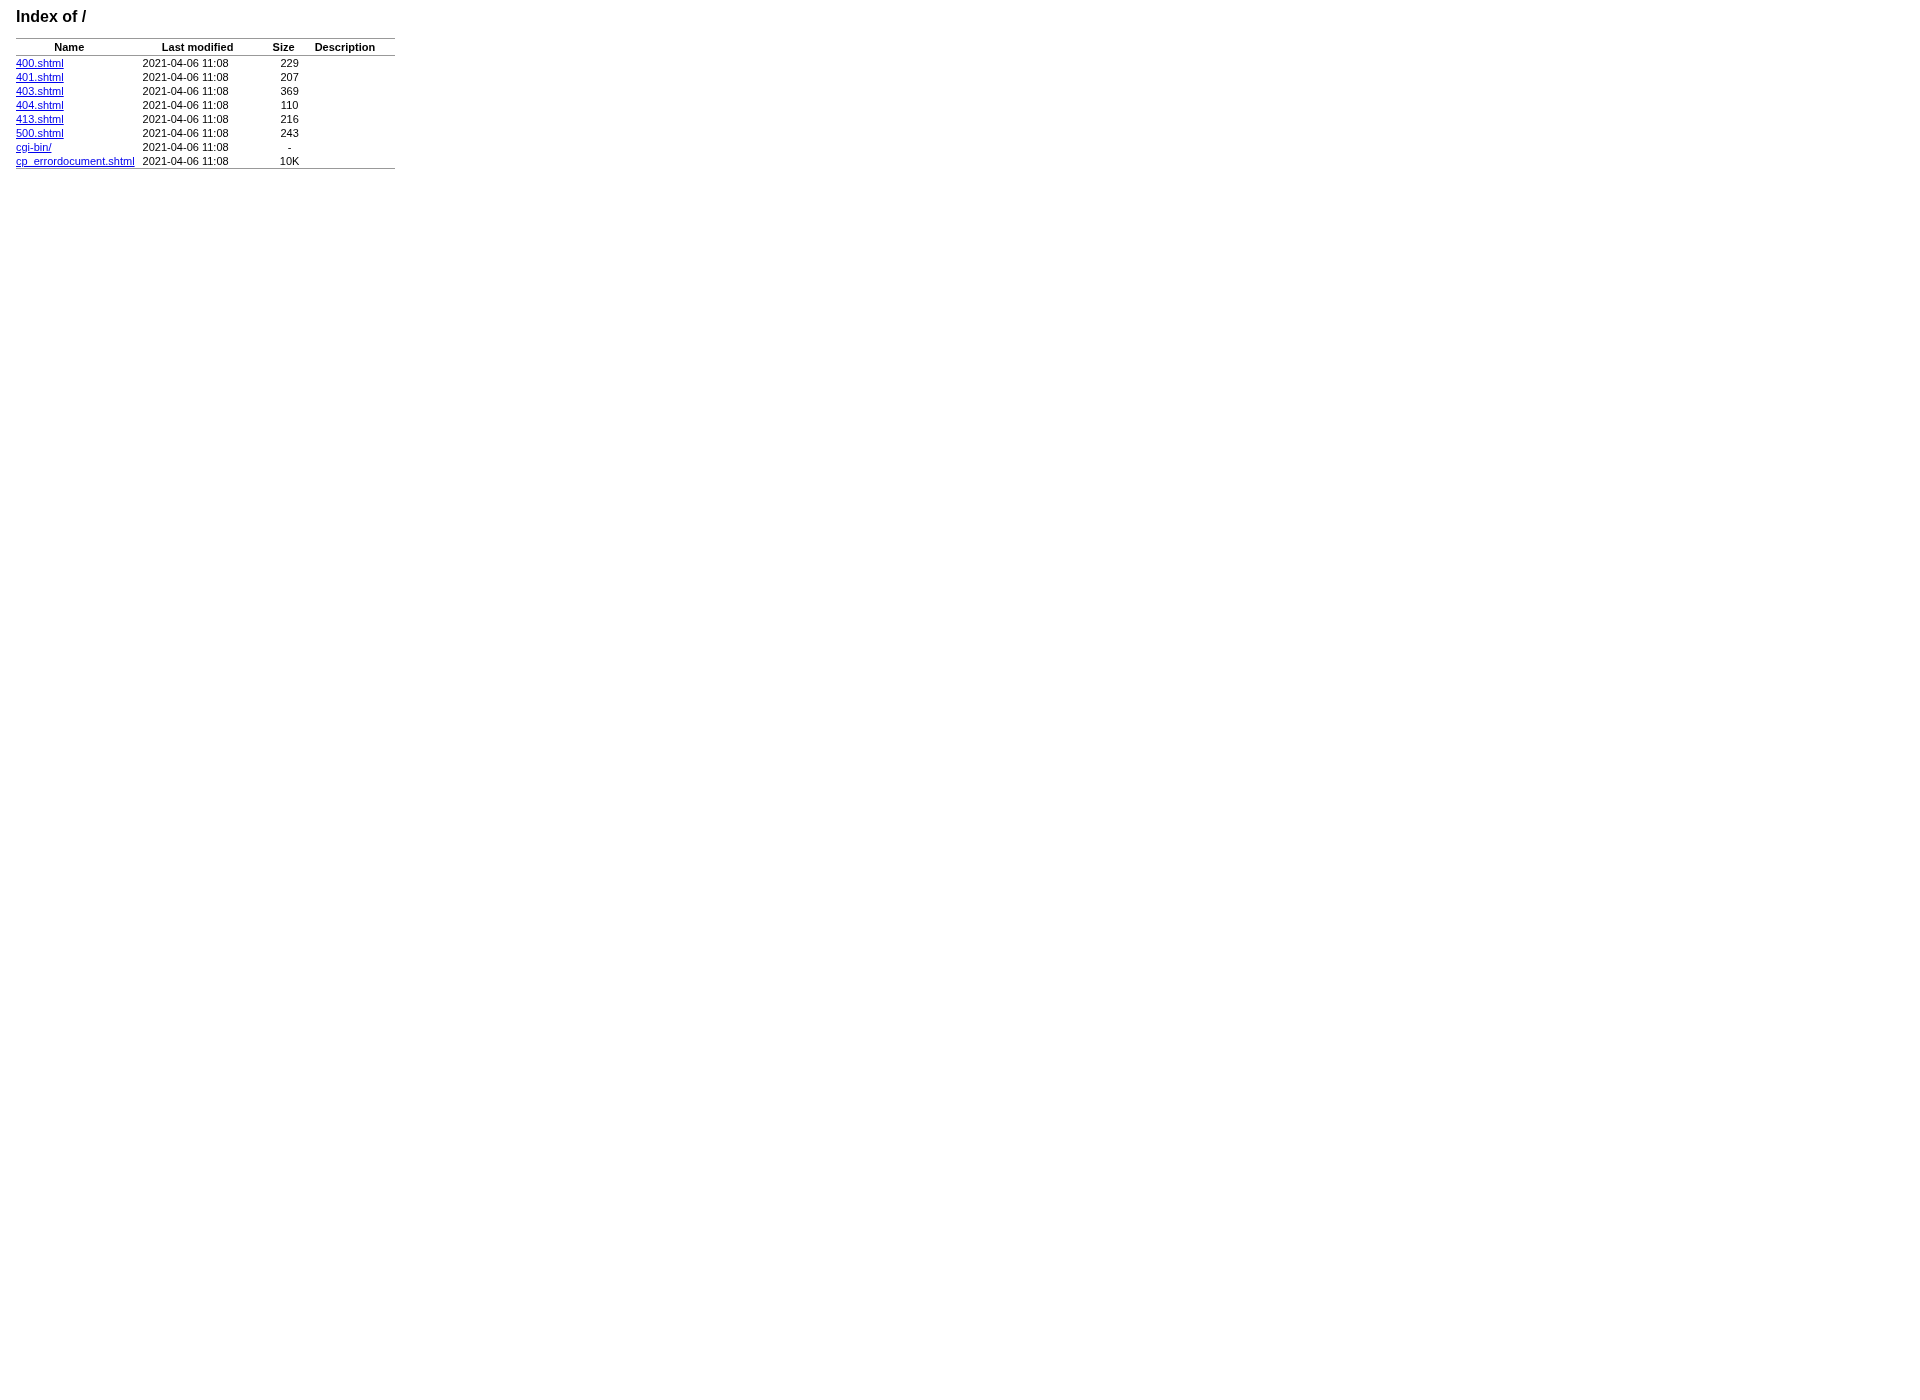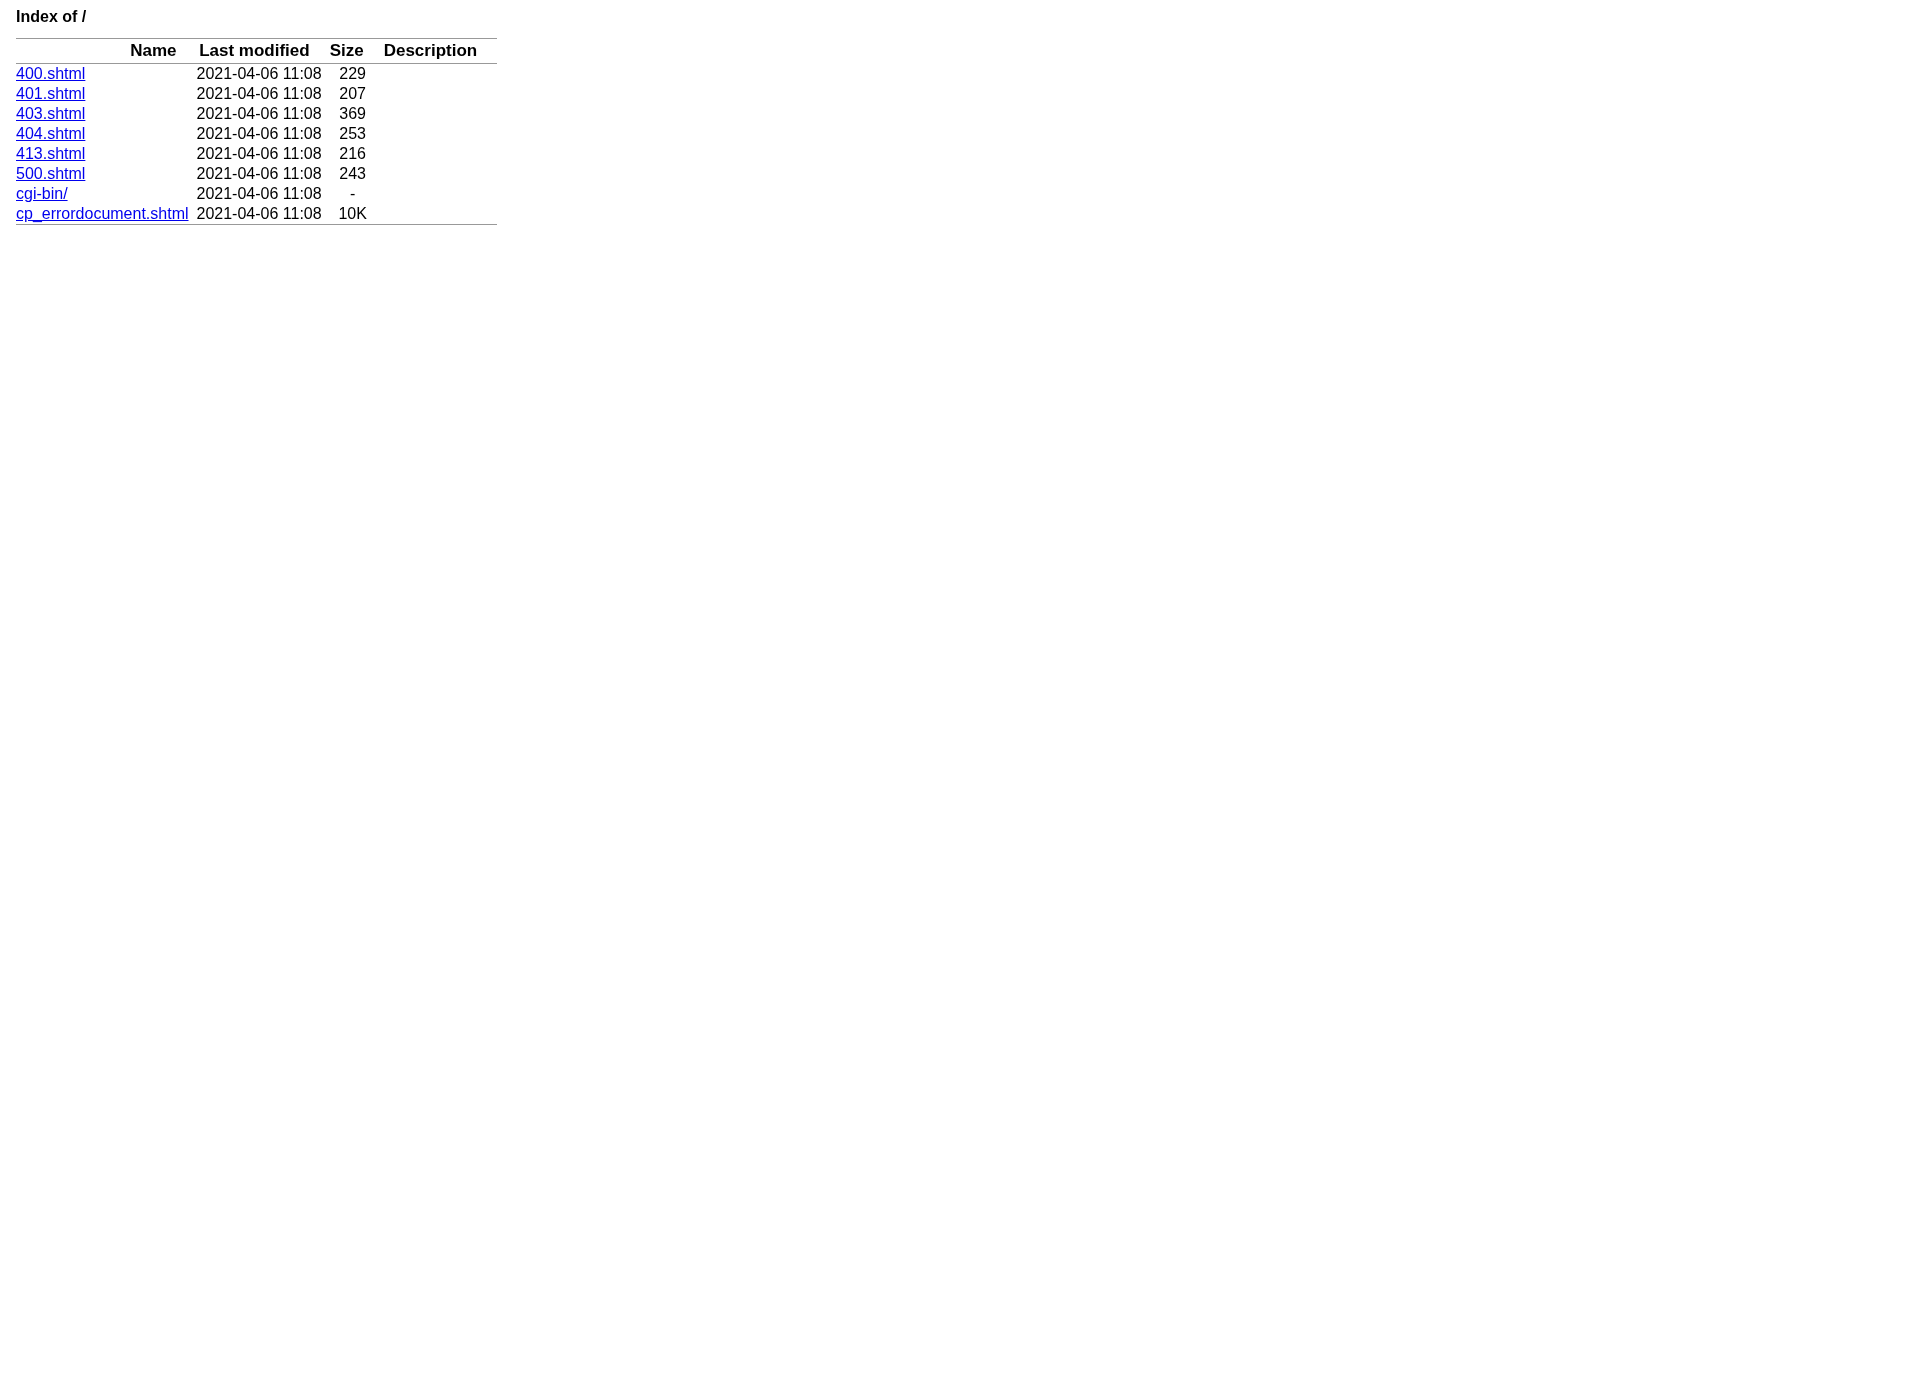--- a/index.html
+++ b/index.html
@@ -25,32 +25,32 @@
     }
     thead tr {
       border-top: 1px solid #999;
       border-bottom: 1px solid #999;
     }
     tbody tr:last-child {
       border-bottom: 1px solid #999;
       margin-left: 44px;
     }
     th {
-      font-size: 17px;
+      font-size: 11px;
       font-weight: bold;
-      text-align: right;
+      text-align: center;
       padding: 2px 20px 2px 0;
       white-space: nowrap;
     }
     th a {
       color: #000;
       text-decoration: none;
     }
     td {
-      font-size: 16px;
+      font-size: 11px;
       padding: 1px 8px 1px 0;
       white-space: nowrap;
       vertical-align: top;
     }
     td.name-col {
       min-width: 120px;
     }
     td.date-col {
       min-width: 130px;
     }
@@ -103,21 +103,21 @@
       </tr>
       <tr>
         <td class="name-col"><a href="403.shtml">403.shtml</a></td>
         <td class="date-col">2021-04-06 11:08</td>
         <td class="size-col">369</td>
         <td class="desc-col"></td>
       </tr>
       <tr>
         <td class="name-col"><a href="404.shtml">404.shtml</a></td>
         <td class="date-col">2021-04-06 11:08</td>
-        <td class="size-col">253</td>
+        <td class="size-col">110</td>
         <td class="desc-col"></td>
       </tr>
       <tr>
         <td class="name-col"><a href="413.shtml">413.shtml</a></td>
         <td class="date-col">2021-04-06 11:08</td>
         <td class="size-col">216</td>
         <td class="desc-col"></td>
       </tr>
       <tr>
         <td class="name-col"><a href="500.shtml">500.shtml</a></td>

